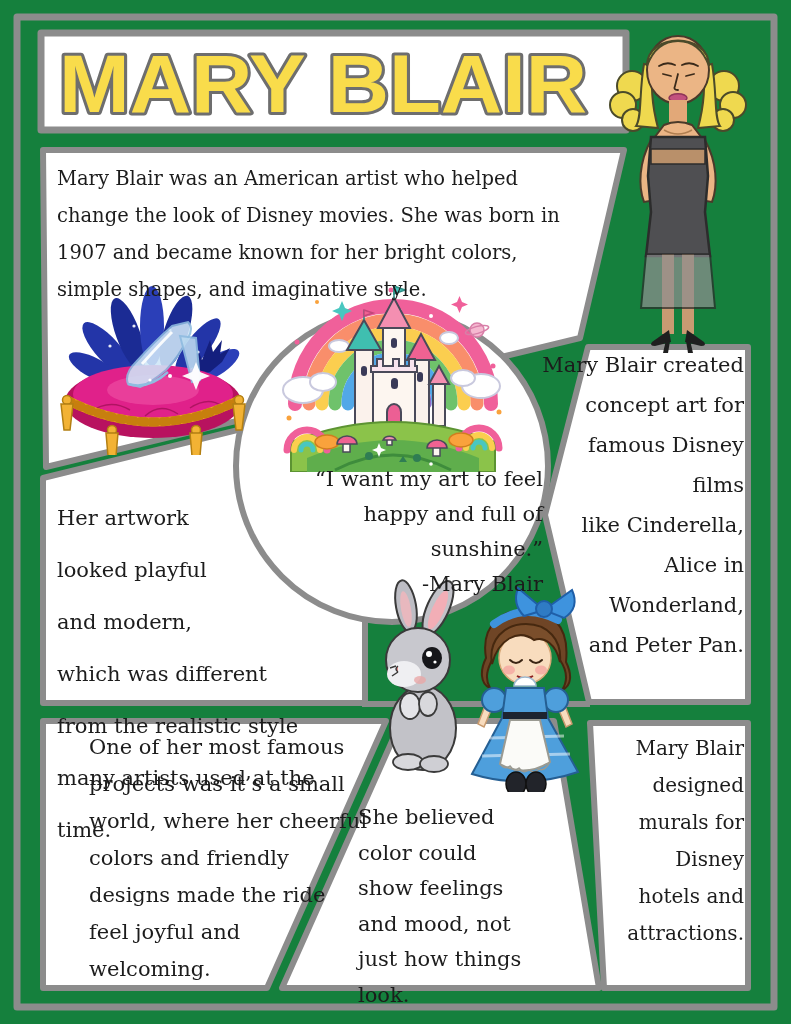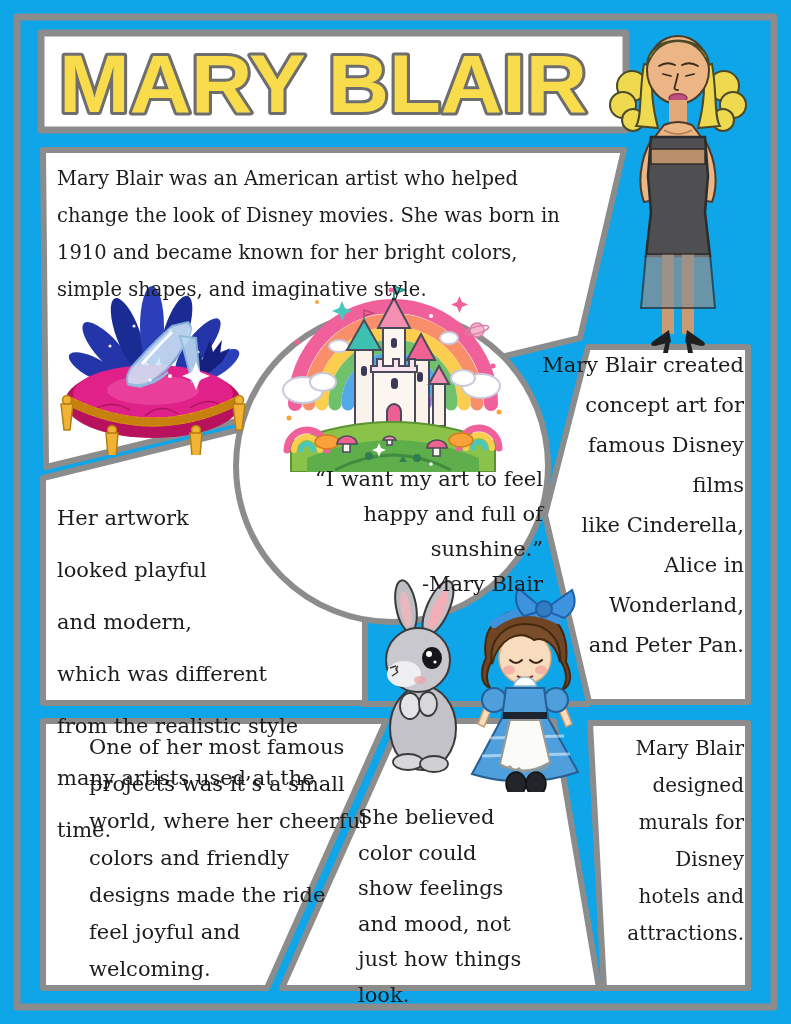--- a/index.html
+++ b/index.html
@@ -1,17 +1,17 @@
 <!DOCTYPE html>
 <html><head>
 <meta charset="utf-8">
 <style>
   html,body{margin:0;padding:0;background:#fff;}
   .poster{
-    position:relative;width:791px;height:1024px;overflow:hidden;background:#0ea5e9;
+    position:relative;width:791px;height:1024px;overflow:hidden;background:#15803d;
     font-family:"DejaVu Serif","Liberation Serif",serif;color:#1c1c1c;
   }
   .layer{position:absolute;left:0;top:0;}
   .tb{position:absolute;white-space:pre-line;font-size:21px;line-height:37px;}
   .tb.bio{left:57px;top:160px;width:545px;font-size:19.5px;}
   .tb.artwork{left:57px;top:492px;width:310px;line-height:52px;}
   .tb.quote{left:243px;top:462px;width:300px;text-align:right;line-height:35px;font-size:21px;}
   .tb.films{right:47px;top:345px;width:230px;text-align:right;line-height:40px;}
   .tb.smallworld{left:57px;top:729px;width:320px;margin-left:32px;}
   .tb.beliefs{left:358px;top:800px;width:180px;text-align:left;line-height:35.5px;}
@@ -316,21 +316,21 @@
       <ellipse cx="168" cy="206" rx="10" ry="12" fill="#22242a" stroke="#111" stroke-width="1.5"></ellipse>
       <rect x="145" y="214" width="5" height="16" fill="#F0CBA4"></rect>
       <rect x="166" y="214" width="5" height="16" fill="#F0CBA4"></rect>
       <path d="M148,228 l-8,10 l10,0 l2,-9 Z" fill="#1f1f1f"></path>
       <path d="M168,228 l8,10 l-10,0 l-2,-9 Z" fill="#1f1f1f"></path>
     </g>
   </svg>
 
   <div class="tb bio">Mary Blair was an American artist who helped
 change the look of Disney movies. She was born in
-1910 and became known for her bright colors,
+1907 and became known for her bright colors,
 simple shapes, and imaginative style.</div>
   <div class="tb artwork">Her artwork
 looked playful
 and modern,
 which was different
 from the realistic style
 many artists used at the
 time.</div>
   <div class="tb quote">“I want my art to feel
 happy and full of

